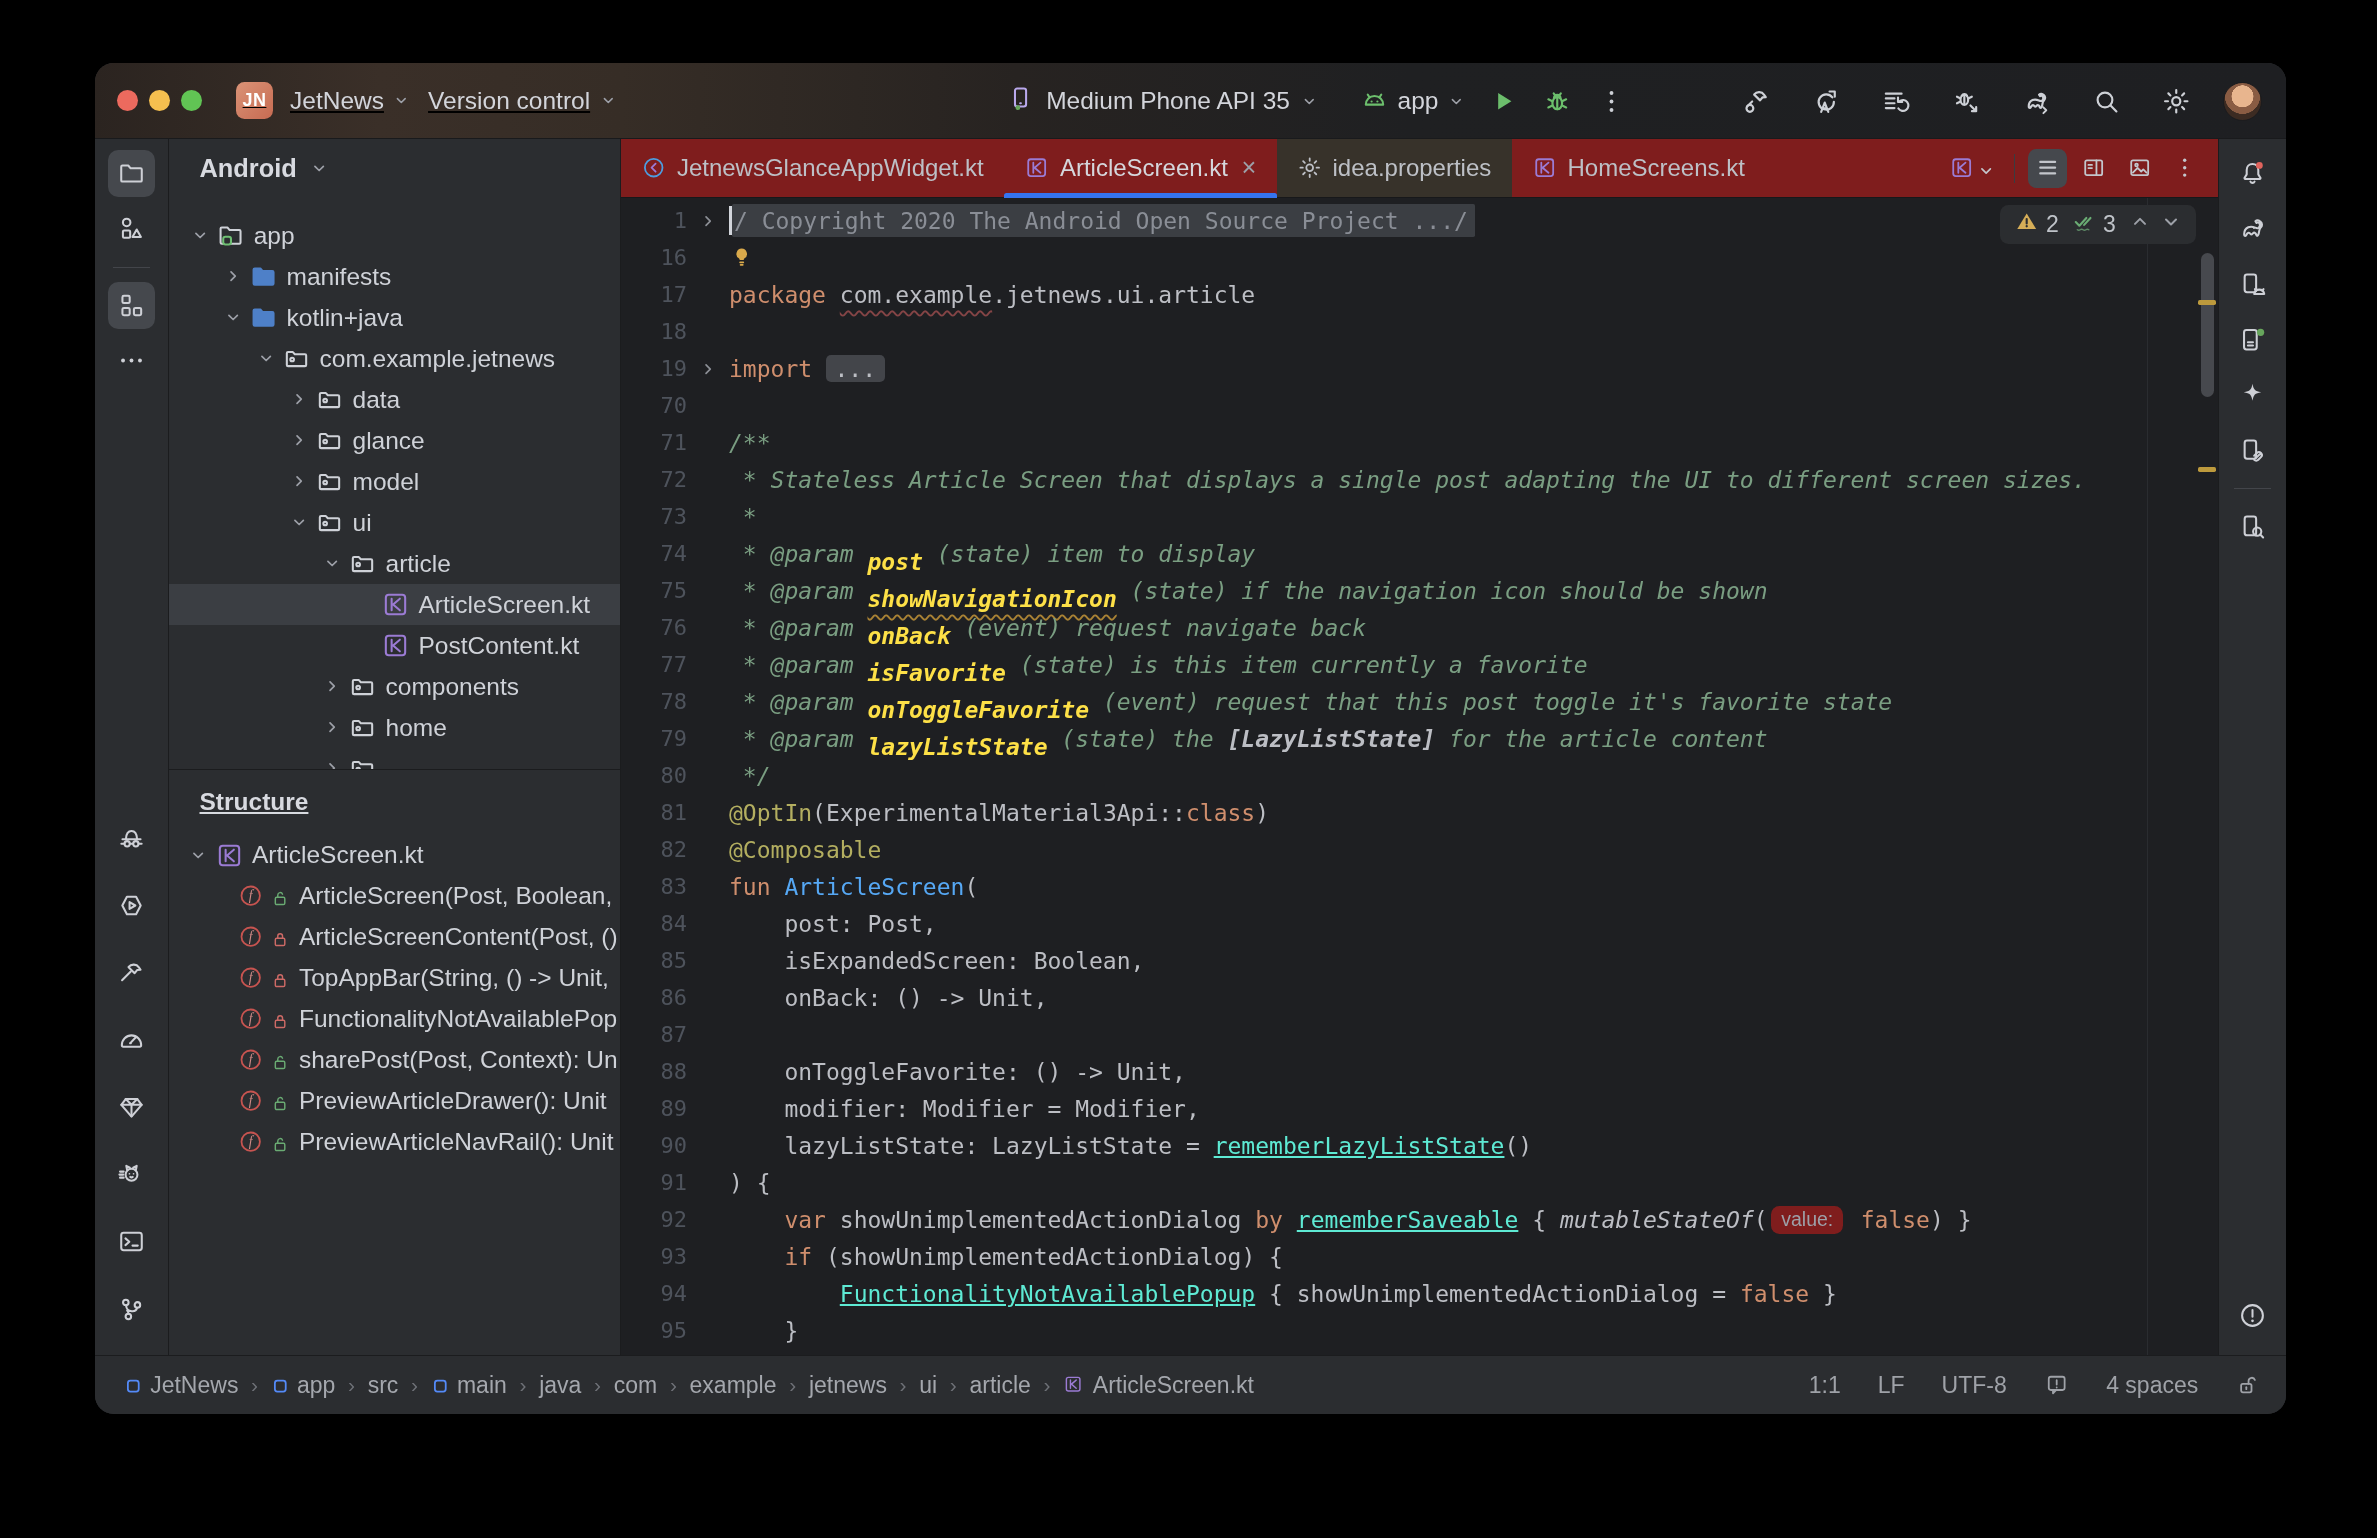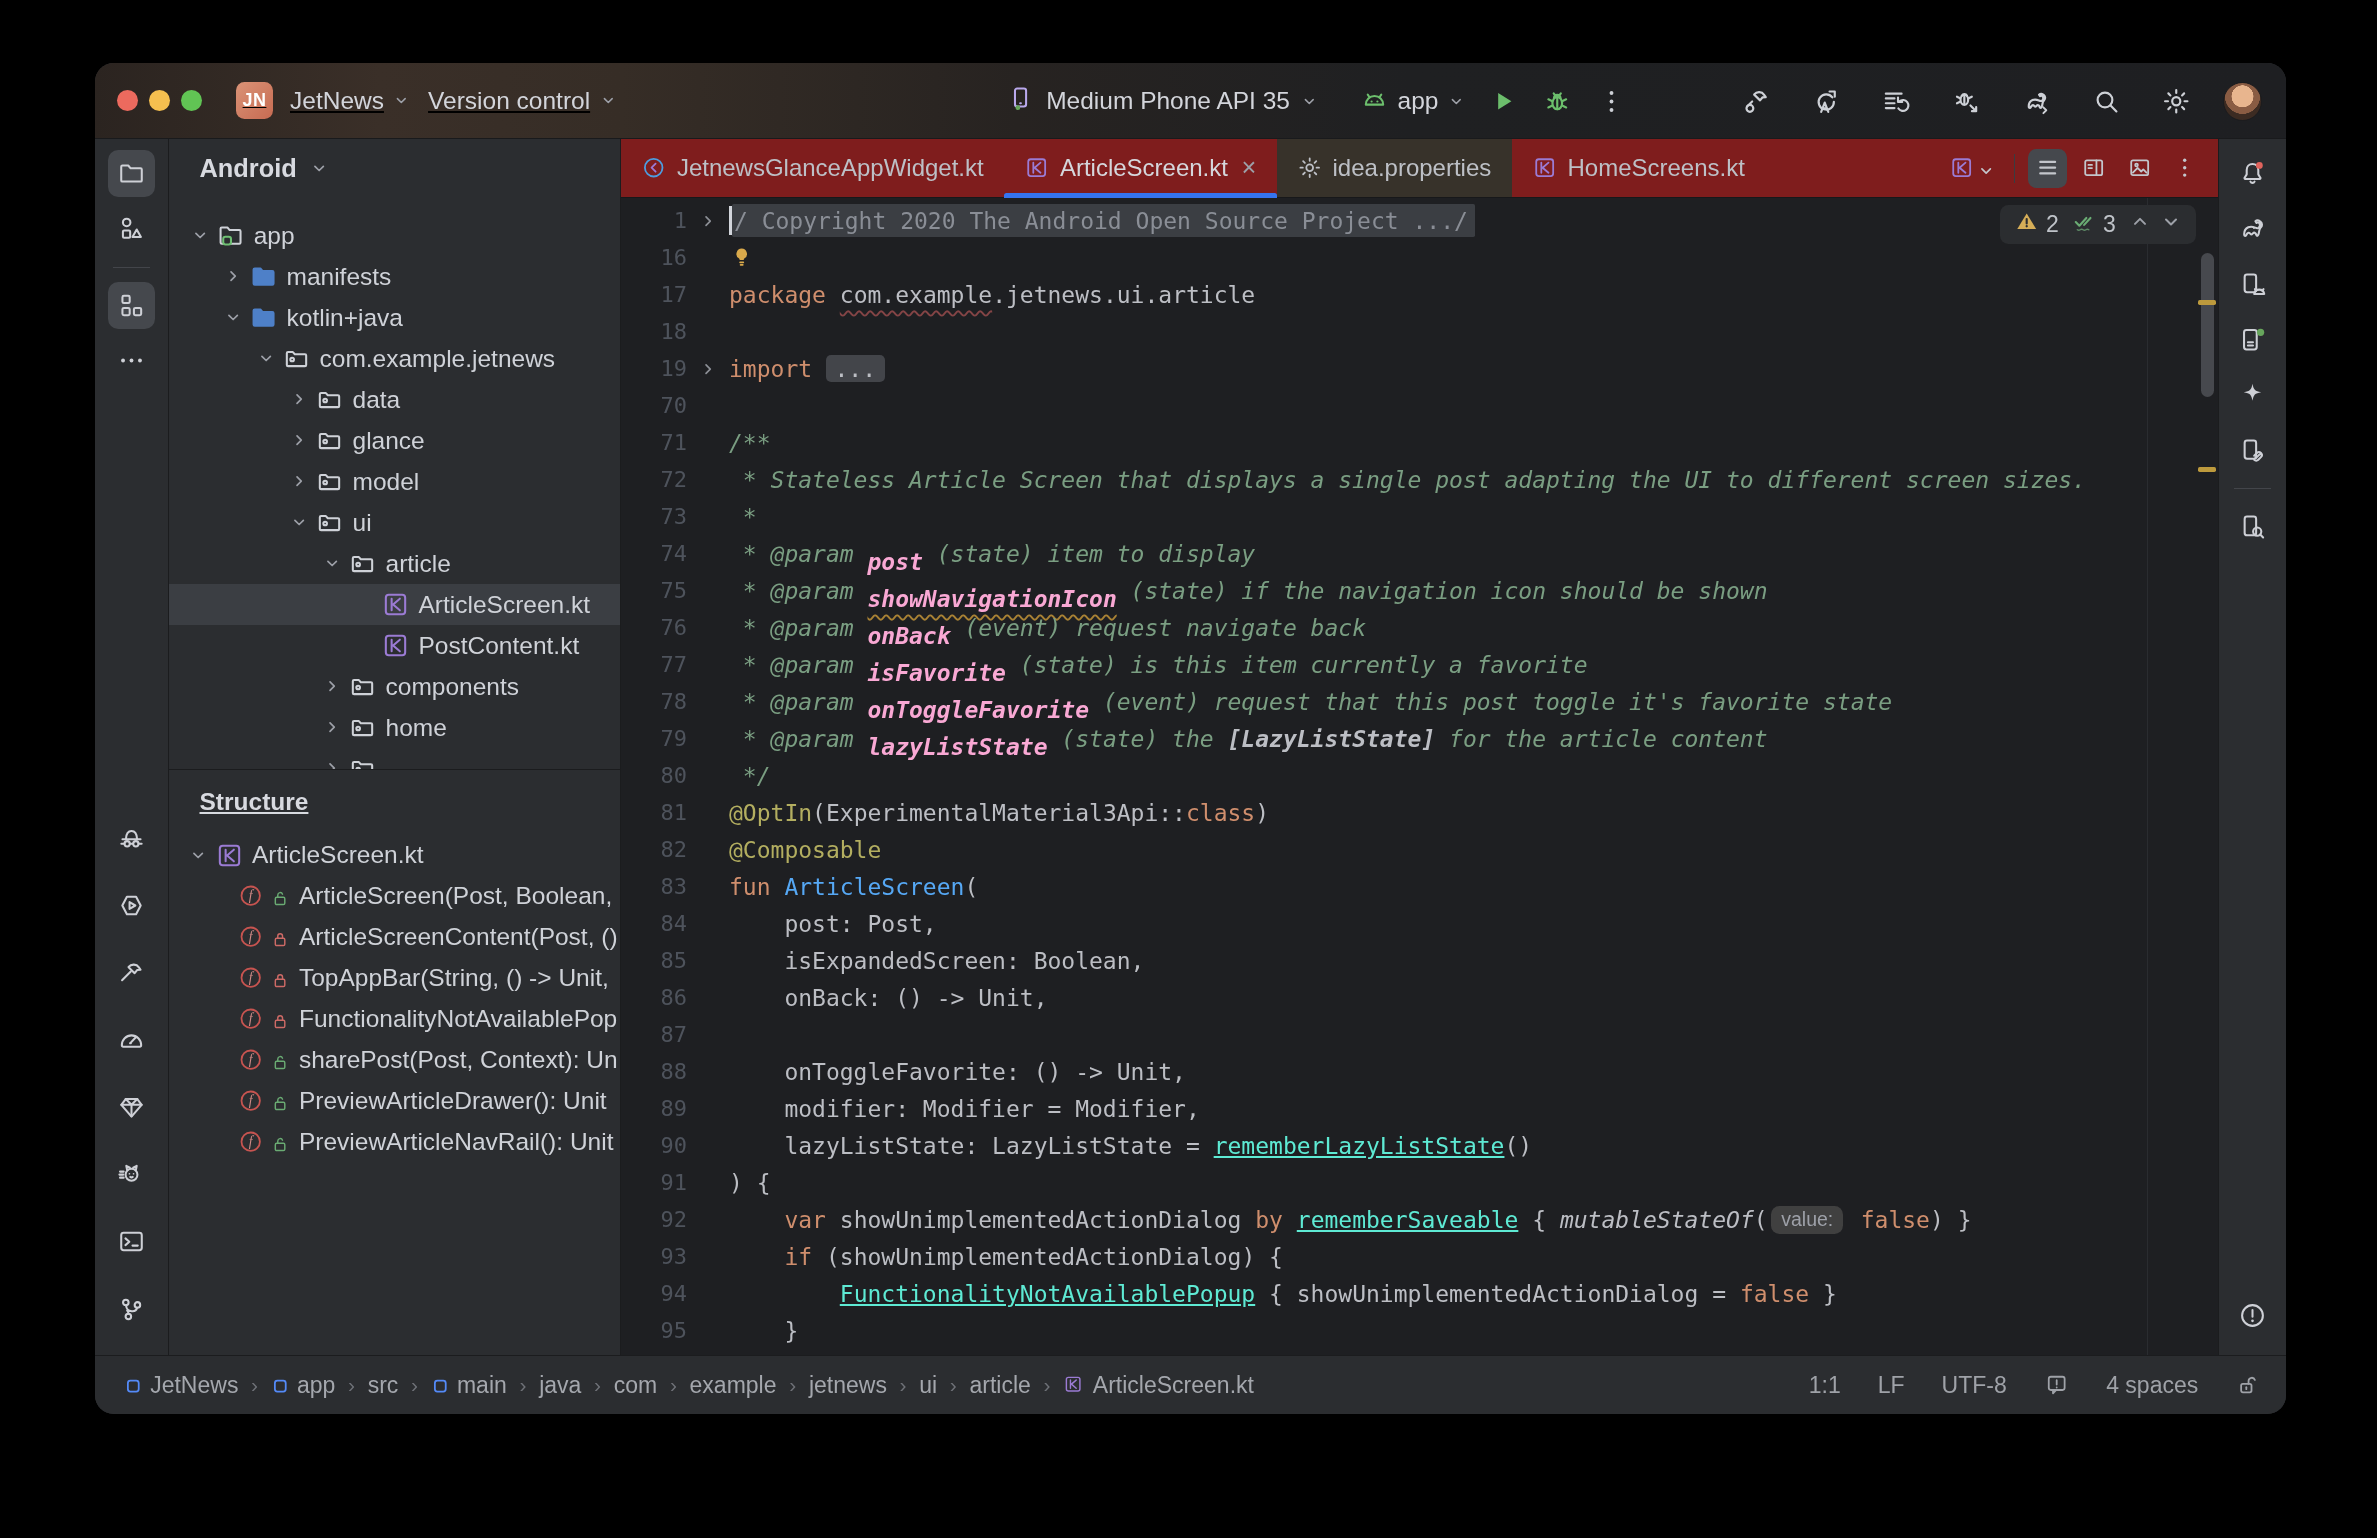--- a/index.html
+++ b/index.html
@@ -74,31 +74,31 @@
   .cl{height:37px;display:flex;align-items:center;white-space:pre;}
   .ln{width:66px;flex:none;text-align:right;color:#4E535C;font-size:22px;font-family:"DejaVu Sans Mono",monospace;}
   .fcol{width:42px;flex:none;display:flex;justify-content:center;color:#8C8F96;}
   .fcol svg{width:20.3px;height:20.3px;}
   .ct{flex:1;min-width:0;display:flex;align-items:center;}
   .kw{color:#CF8E6D;}
   .ann{color:#B3AE60;}
   .fn{color:#56A8F5;}
   .call{color:#5eead4;text-decoration:underline;}
   .doc{color:#7A9E82;font-style:italic;}
-  .docp{color:#f9a8d4;font-style:italic;font-weight:700;margin-top:17px;}
+  .docp{color:#fde047;font-style:italic;font-weight:700;margin-top:17px;}
   .docl{color:#BCBEC4;font-weight:700;font-style:italic;}
   .txt{color:#BCBEC4;}
   .it{font-style:italic;}
   .und{text-underline-offset:6px;text-decoration-color:rgba(188,190,196,.75);}
   .typo{text-decoration:underline wavy #A98234;text-decoration-thickness:1.7px;text-underline-offset:6.8px;}
   .sq{text-decoration:underline wavy rgba(201,93,93,.6);text-decoration-thickness:1.7px;text-underline-offset:6.8px;}
   .caret{display:inline-block;width:2.5px;height:29px;background:#D2D5DB;margin-right:0.8px;}
   .foldline{background:#3B3E43;color:#8A8E96;padding:3.4px 6.8px 3.4px 1.7px;border-radius:1.7px;}
   .chip{background:#43454A;color:#BCBEC4;border-radius:5.1px;padding:0.8px 8.5px;}
-  .inlay{background:#404040;color:#9DA0A8;border-radius:8.5px;padding:2.5px 10.2px;font-family:"Liberation Sans",sans-serif;font-size:19.5px;margin:0 3.4px;}
+  .inlay{background:#7f1d1d;color:#9DA0A8;border-radius:8.5px;padding:2.5px 10.2px;font-family:"Liberation Sans",sans-serif;font-size:19.5px;margin:0 3.4px;}
   .bulb{display:flex;width:25.4px;height:29px;}
   .inspect{position:absolute;top:6.8px;right:22px;height:39px;background:#2B2D30;border-radius:8.5px;display:flex;align-items:center;gap:12px;padding:0 13.5px;font-size:23px;color:#BFC3C9;}
   .inspect svg{width:25.4px;height:25.4px;}
   .inspect .grp{display:flex;align-items:center;gap:6.8px;}
   .sbthumb{position:absolute;top:55px;right:4.2px;width:12.7px;height:144px;background:#47494e;border-radius:6.8px;}
   .mark{position:absolute;right:1.7px;width:18.6px;height:5.1px;background:#BD9A3D;border-radius:1.7px;}
   
   .statusbar{height:59px;flex:none;background:#2B2D30;border-top:0.8px solid #1b1c1e;display:flex;align-items:center;padding:0 25.4px 0 29px;font-size:23px;color:#9FA2A8;}
   .crumbs{display:flex;align-items:center;gap:12.7px;min-width:0;overflow:hidden;white-space:nowrap;}
   .crumb{display:flex;align-items:center;gap:7.6px;color:#A4A7AD;}

